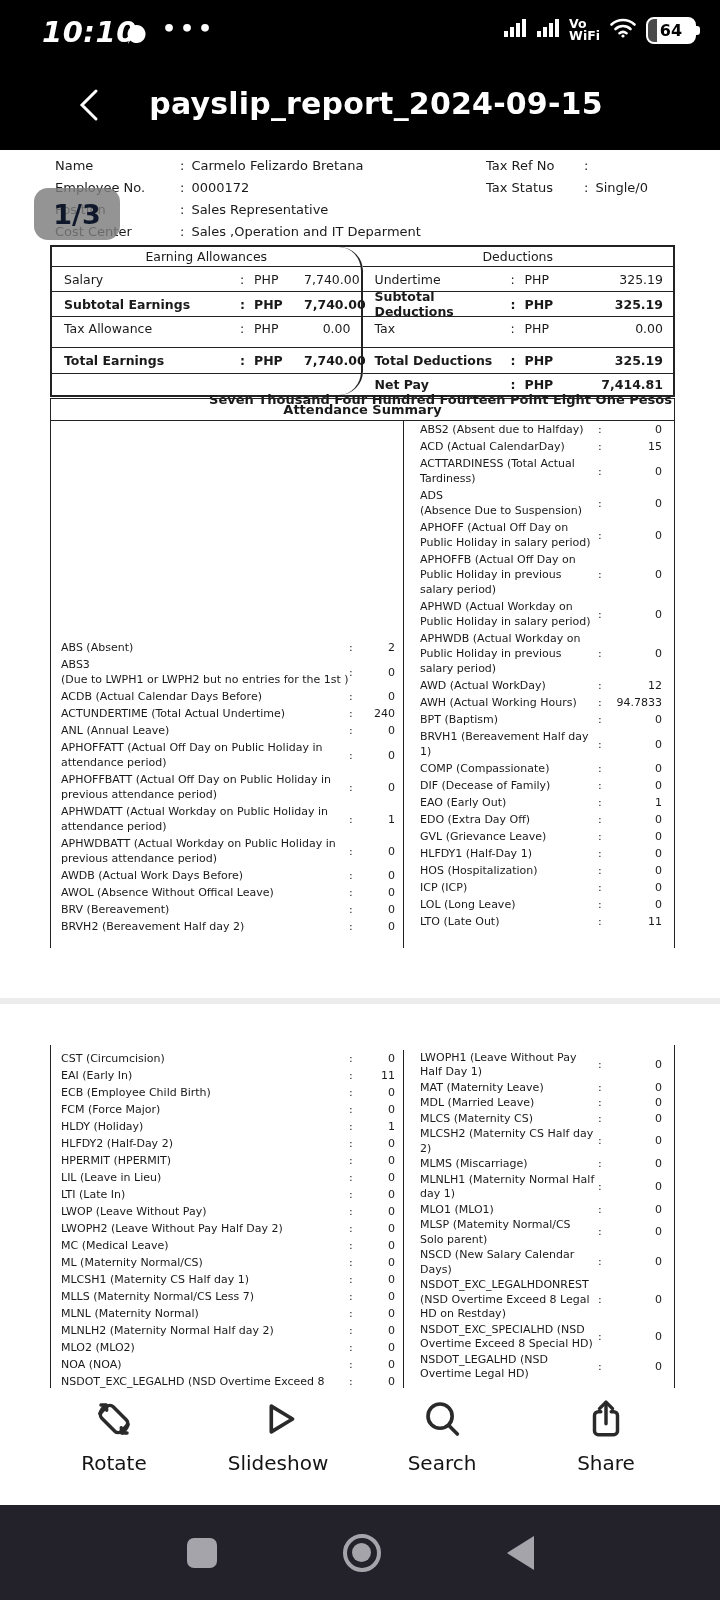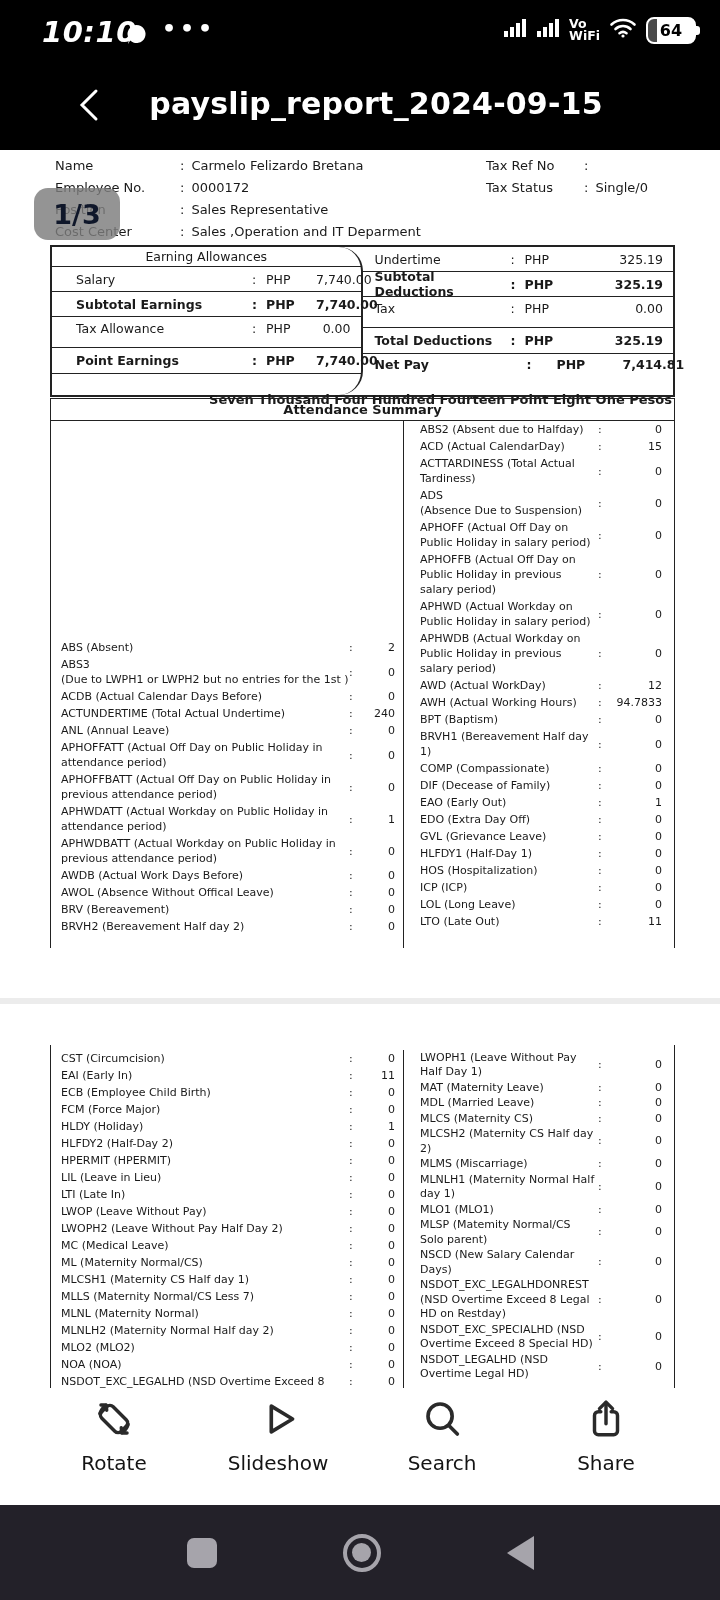--- a/index.html
+++ b/index.html
@@ -37,23 +37,23 @@
   
   .pay-table { position:absolute; left:50px; top:95px; width:625px; display:flex; border:2px solid #222; }
   .pay-col { width:50%;border-radius:24px; }
   .pay-col.left { border-right:2px solid #222; }
   .pay-header { height:20px; border-bottom:1.5px solid #222; text-align:center; font-size:12.5px; line-height:19px; }
   .pay-row { display:flex; align-items:center; font-size:12.5px; border-bottom:1.5px solid #222; }
   .pay-row:nth-of-type(1) { height:25px; }
   .pay-row:nth-of-type(2) { height:25px; font-weight:700; }
   .pay-row:nth-of-type(3) { height:31px; align-items:flex-start; padding-top:4px; }
   .pay-row:nth-of-type(4) { height:26px; font-weight:700; }
-  .pay-row:nth-of-type(5) { height:21px; font-weight:700; border-bottom:none;gap:16px; }
+  .pay-row:nth-of-type(5) { height:21px; font-weight:700; border-bottom:none; }
   .p-label { padding-left:12px; flex:none; }
-  .pay-col.left .p-label { width:188px;margin-left:12px; }
+  .pay-col.left .p-label { width:188px; }
   .pay-col.right .p-label { width:148px; }
   .p-colon { width:14px; flex:none; }
   .p-cur { width:50px; flex:none; }
   .p-amt { flex:1; text-align:right; padding-right:10px; }
   .words { position:absolute; right:48px; top:242px; font-size:13px; font-weight:700; }
   
   .att-box { position:absolute; left:50px; width:625px; border-left:1.5px solid #222; border-right:1.5px solid #222; overflow:hidden; }
   .att-box.p1 { top:248px; height:550px; border-top:1.5px solid #222; }
   .att-box.p2 { top:895px; height:343px; }
   .att-title { height:22px; border-bottom:1.5px solid #222; text-align:center; font-weight:700; font-size:13px; line-height:21px; }
@@ -210,35 +210,36 @@
             </div>
 
             <div class="pay-row">
               <span class="p-label">Tax Allowance</span>
               <span class="p-colon">:</span>
               <span class="p-cur">PHP</span>
               <span class="p-amt">0.00</span>
             </div>
 
             <div class="pay-row">
-              <span class="p-label">Point Earnings</span>
+              <span class="p-label">Total Earnings</span>
               <span class="p-colon">:</span>
               <span class="p-cur">PHP</span>
               <span class="p-amt">7,740.00</span>
             </div>
 
             <div class="pay-row">
               <span class="p-label"></span>
               <span class="p-colon"></span>
               <span class="p-cur"></span>
               <span class="p-amt"></span>
             </div>
           </div>
       </div>
       <div class="pay-col right">
+        <div class="pay-header">Deductions</div>
         <div>
 
             <div class="pay-row">
               <span class="p-label">Undertime</span>
               <span class="p-colon">:</span>
               <span class="p-cur">PHP</span>
               <span class="p-amt">325.19</span>
             </div>
 
             <div class="pay-row">

